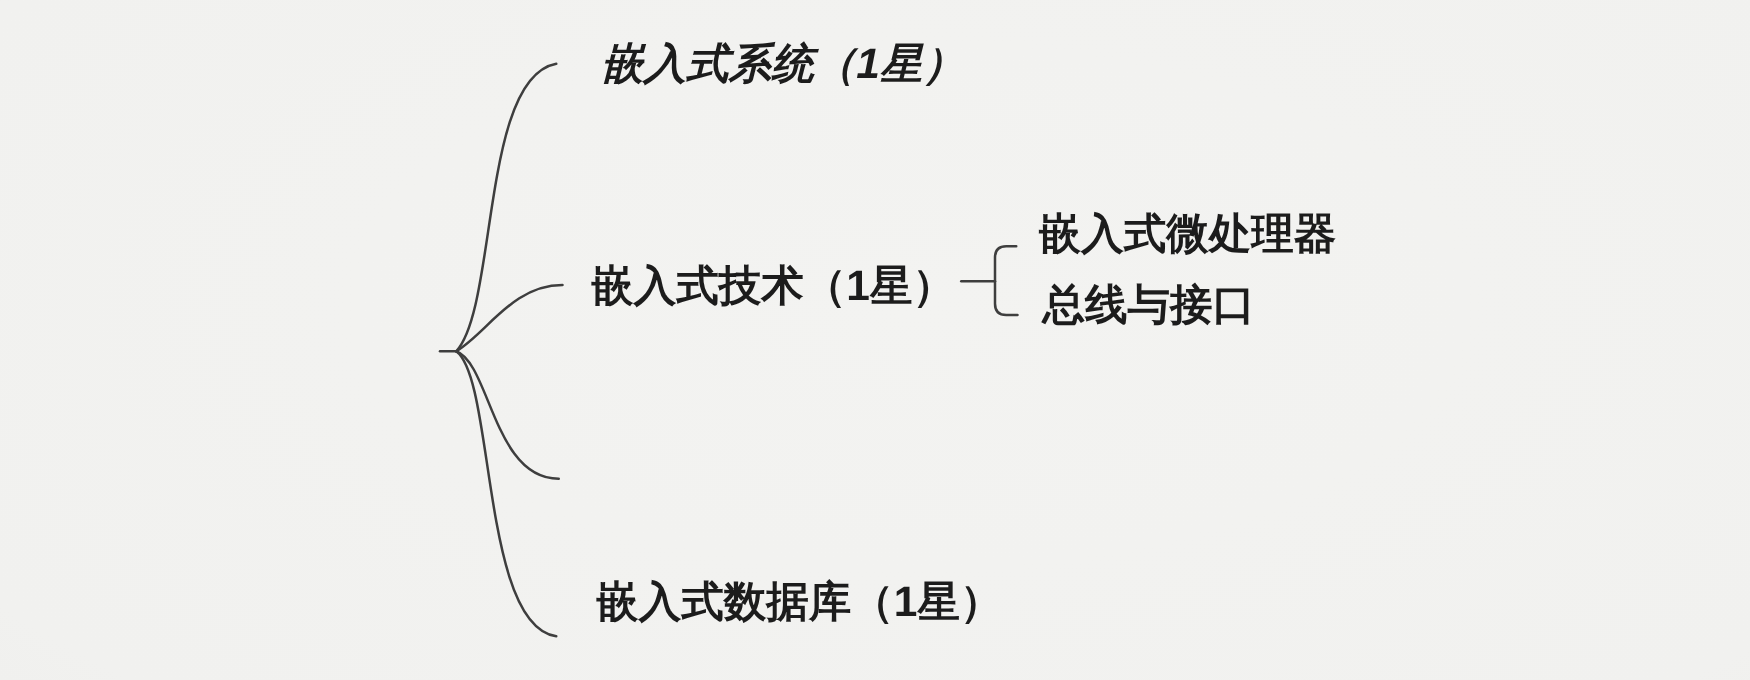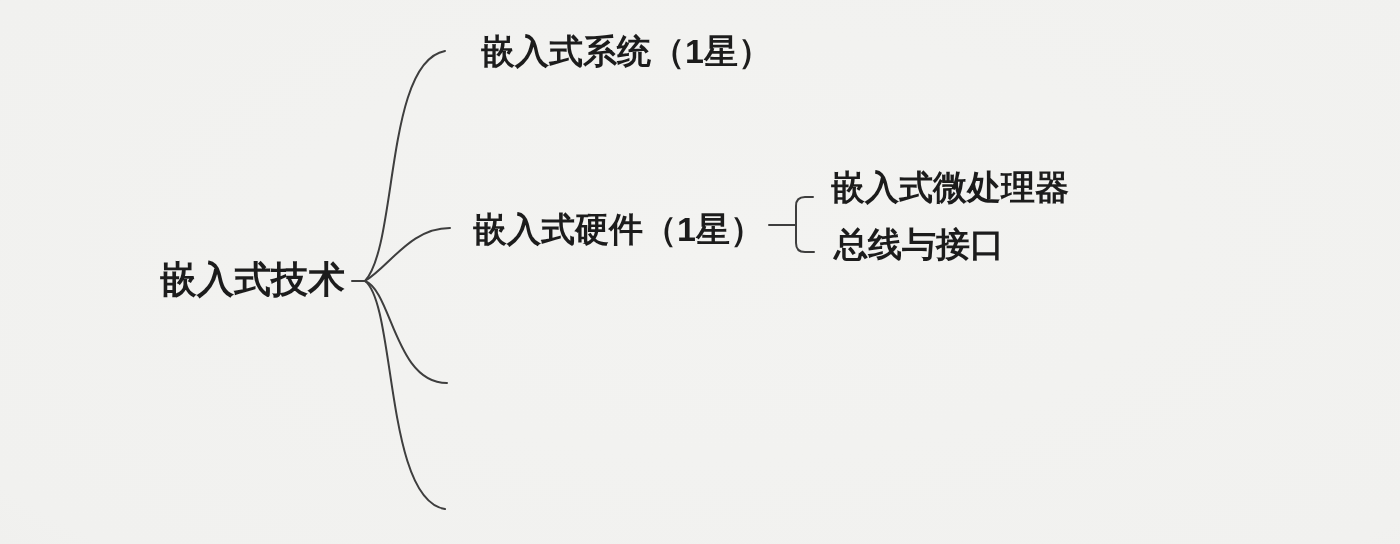--- a/index.html
+++ b/index.html
@@ -31,21 +31,21 @@
   }
   .node {
     position: absolute;
     white-space: nowrap;
     line-height: 1;
     font-weight: 700;
     color: #1c1c1c;
     cursor: default;
   }
   .node.root   { left: 160px; top: 261px; font-size: 37px; }
-  .node.b1     { left: 481px; top: 34px;  font-size: 34px; }
+  .node.b1     { left: 481px; top: 34px;  font-size: 34px; font-style: italic; }
   .node.b2     { left: 473px; top: 212px; font-size: 34px; }
   .node.b3     { left: 477px; top: 343px; font-size: 34px; }
   .node.b4     { left: 477px; top: 465px; font-size: 34px; }
   .node.c1     { left: 831px; top: 170px; font-size: 34px; }
   .node.c2     { left: 834px; top: 227px; font-size: 34px; }
 </style>
 </head>
 <body>
 
 <div class="canvas">
@@ -53,25 +53,25 @@
   <svg class="connector-layer" viewBox="0 0 1400 544">
     <path d="M 352 281 L 366 281" stroke="#3e3e3e"></path>
     <path d="M 365 281 C 398 245 385 62 445 51" stroke="#3e3e3e"></path>
     <path d="M 365 281 C 390 266 410 228 450 228" stroke="#3e3e3e"></path>
     <path d="M 365 281 C 392 291 395 383 447 383" stroke="#3e3e3e"></path>
     <path d="M 365 281 C 396 304 385 500 445 509" stroke="#3e3e3e"></path>
     <path d="M 769 225 L 796 225" stroke="#3e3e3e"></path>
     <path d="M 813 197 L 805 197 Q 796 197 796 206 L 796 243 Q 796 252 805 252 L 814 252" stroke="#3e3e3e"></path>
   </svg>
 
-  <div class="node root">嵌入式技术</div>
 
   <div class="node b1">嵌入式系统（1星）</div>
 
-  <div class="node b2">嵌入式硬件（1星）</div>
+  <div class="node b2">嵌入式技术（1星）</div>
 
   <div class="node c2">总线与接口</div>
 
   <div class="node c1">嵌入式微处理器</div>
 
 
+  <div class="node b4">嵌入式数据库（1星）</div>
 
 </div>
 
 </body></html>

